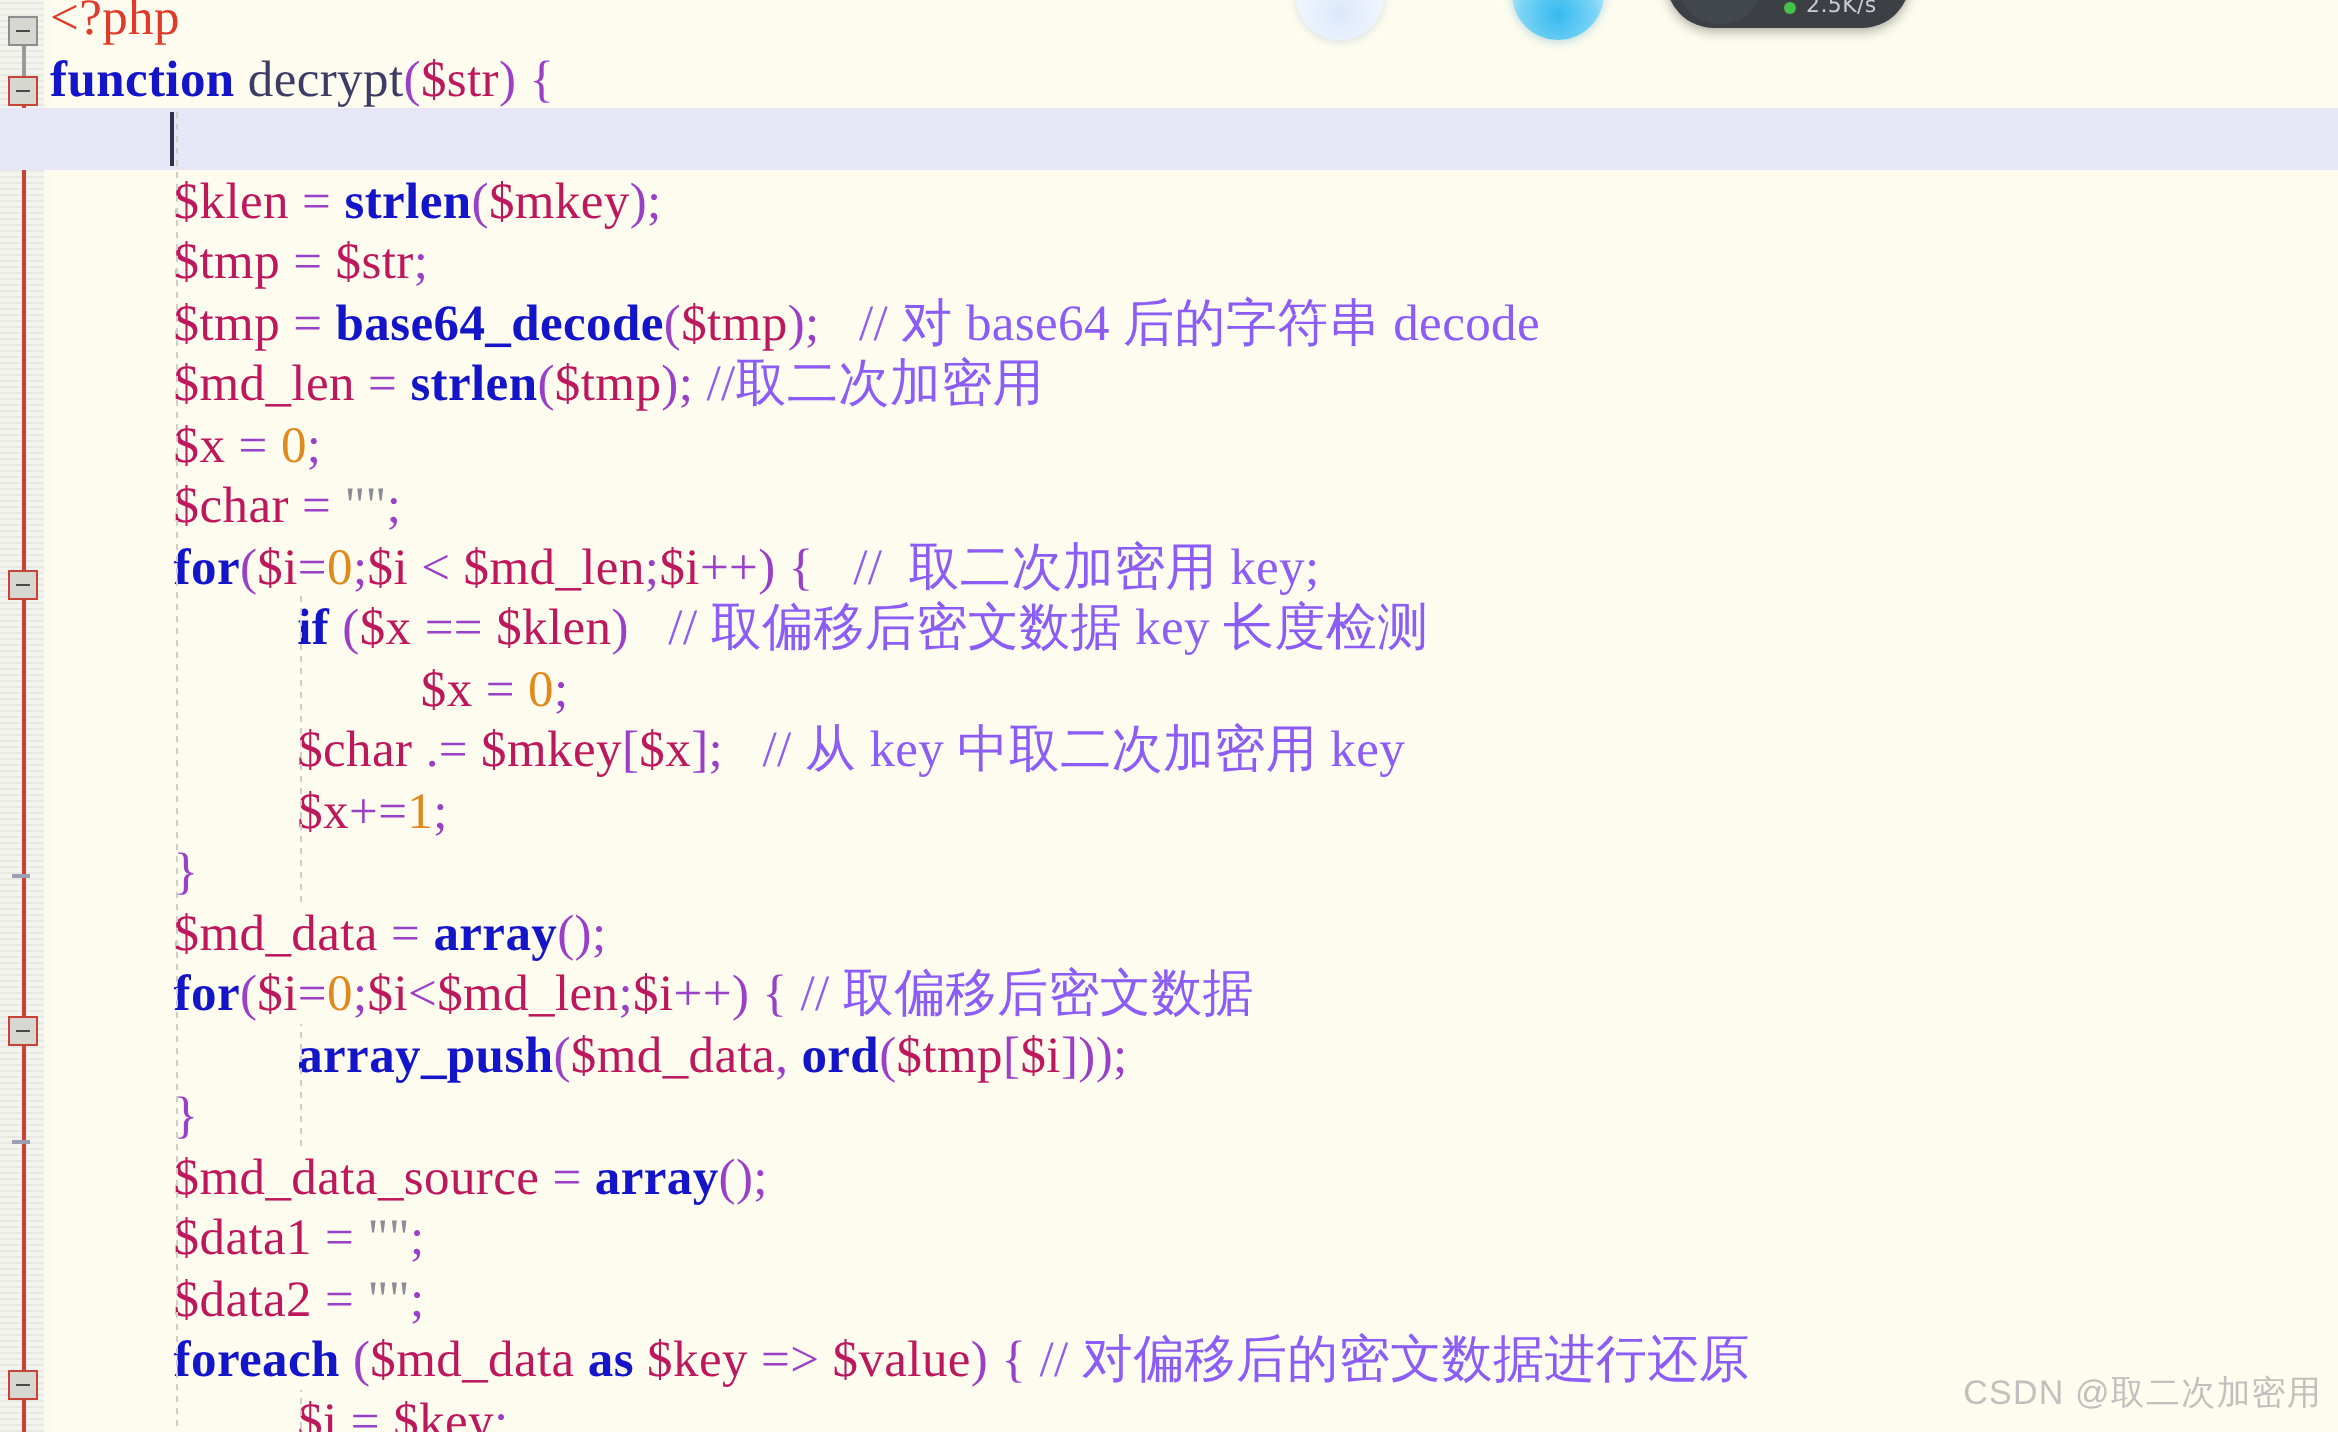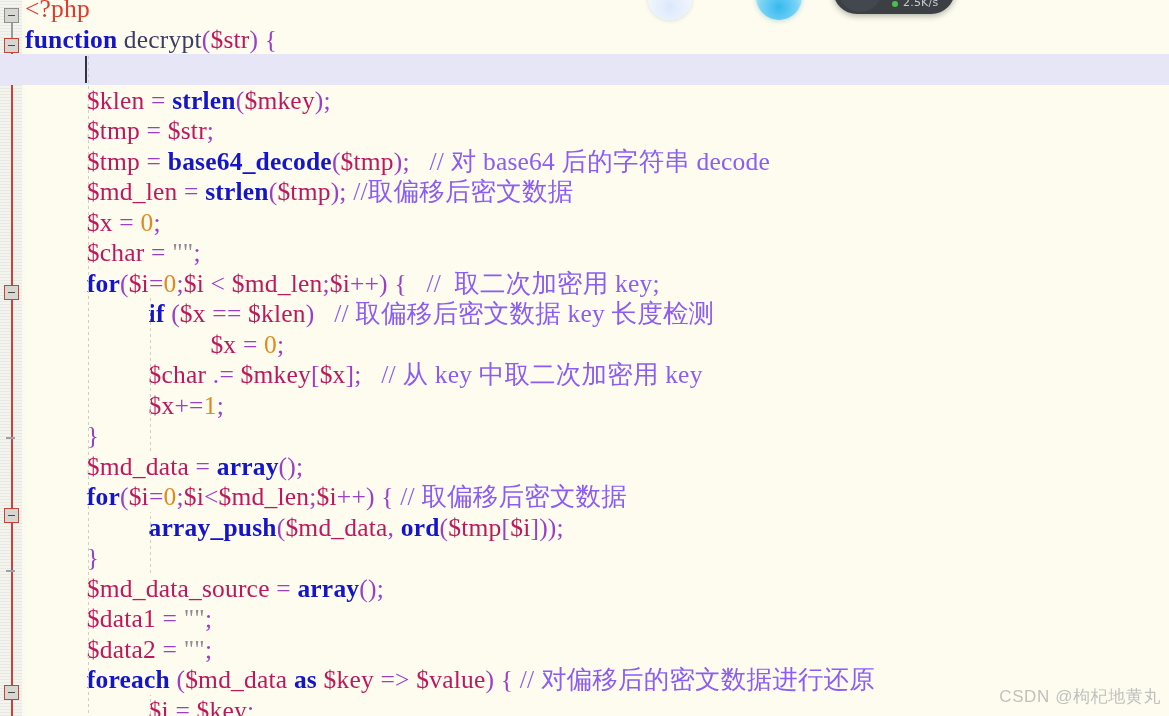--- a/index.html
+++ b/index.html
@@ -220,21 +220,21 @@
         <div class="indent-guide" style="left: 124.6px; top: 511.5px; height: 61px;"></div>
         <div class="indent-guide" style="left: 124.6px; top: 694.5px; height: 61px;"></div>
       </div>
     <div id="lines-layer">
         <div class="line" style="top: -7px; left: 0px;"><span class="tag">&lt;?php</span></div>
         <div class="line" style="top: 23.5px; left: 0px;"><span class="kw">function</span><span class="plain"> decrypt</span><span class="pun">(</span><span class="var">$str</span><span class="pun">)</span><span class="plain"> </span><span class="pun">{</span></div>
         <div class="line" style="top: 54px; left: 61.8px;"><span class="var">$mkey</span><span class="plain"> </span><span class="pun">=</span><span class="plain"> </span><span class="str">"729623334f0aa2784a1599fd374c120d"</span><span class="pun">;</span></div>
         <div class="line" style="top: 84.5px; left: 61.8px;"><span class="var">$klen</span><span class="plain"> </span><span class="pun">=</span><span class="plain"> </span><span class="fn">strlen</span><span class="pun">(</span><span class="var">$mkey</span><span class="pun">);</span></div>
         <div class="line" style="top: 115px; left: 61.8px;"><span class="var">$tmp</span><span class="plain"> </span><span class="pun">=</span><span class="plain"> </span><span class="var">$str</span><span class="pun">;</span></div>
         <div class="line" style="top: 145.5px; left: 61.8px;"><span class="var">$tmp</span><span class="plain"> </span><span class="pun">=</span><span class="plain"> </span><span class="fn">base64_decode</span><span class="pun">(</span><span class="var">$tmp</span><span class="pun">);</span><span class="cmt">   // 对 base64 后的字符串 decode</span></div>
-        <div class="line" style="top: 176px; left: 61.8px;"><span class="var">$md_len</span><span class="plain"> </span><span class="pun">=</span><span class="plain"> </span><span class="fn">strlen</span><span class="pun">(</span><span class="var">$tmp</span><span class="pun">);</span><span class="cmt"> //取偏移后密文数据</span></div>
+        <div class="line" style="top: 176px; left: 61.8px;"><span class="var">$md_len</span><span class="plain"> </span><span class="pun">=</span><span class="plain"> </span><span class="fn">strlen</span><span class="pun">(</span><span class="var">$tmp</span><span class="pun">);</span><span class="cmt"> //取二次加密用</span></div>
         <div class="line" style="top: 206.5px; left: 61.8px;"><span class="var">$x</span><span class="plain"> </span><span class="pun">=</span><span class="plain"> </span><span class="num">0</span><span class="pun">;</span></div>
         <div class="line" style="top: 237px; left: 61.8px;"><span class="var">$char</span><span class="plain"> </span><span class="pun">=</span><span class="plain"> </span><span class="str">""</span><span class="pun">;</span></div>
         <div class="line" style="top: 267.5px; left: 61.8px;"><span class="kw">for</span><span class="pun">(</span><span class="var">$i</span><span class="pun">=</span><span class="num">0</span><span class="pun">;</span><span class="var">$i</span><span class="plain"> </span><span class="pun">&lt;</span><span class="plain"> </span><span class="var">$md_len</span><span class="pun">;</span><span class="var">$i</span><span class="pun">++)</span><span class="plain"> </span><span class="pun">{</span><span class="cmt">   //  取二次加密用 key;</span></div>
         <div class="line" style="top: 298px; left: 123.6px;"><span class="kw">if</span><span class="plain"> </span><span class="pun">(</span><span class="var">$x</span><span class="plain"> </span><span class="pun">==</span><span class="plain"> </span><span class="var">$klen</span><span class="pun">)</span><span class="cmt">   // 取偏移后密文数据 key 长度检测</span></div>
         <div class="line" style="top: 328.5px; left: 185.4px;"><span class="var">$x</span><span class="plain"> </span><span class="pun">=</span><span class="plain"> </span><span class="num">0</span><span class="pun">;</span></div>
         <div class="line" style="top: 359px; left: 123.6px;"><span class="var">$char</span><span class="plain"> </span><span class="pun">.=</span><span class="plain"> </span><span class="var">$mkey</span><span class="pun">[</span><span class="var">$x</span><span class="pun">];</span><span class="cmt">   // 从 key 中取二次加密用 key</span></div>
         <div class="line" style="top: 389.5px; left: 123.6px;"><span class="var">$x</span><span class="pun">+=</span><span class="num">1</span><span class="pun">;</span></div>
         <div class="line" style="top: 420px; left: 61.8px;"><span class="pun">}</span></div>
         <div class="line" style="top: 450.5px; left: 61.8px;"><span class="var">$md_data</span><span class="plain"> </span><span class="pun">=</span><span class="plain"> </span><span class="fn">array</span><span class="pun">();</span></div>
         <div class="line" style="top: 481px; left: 61.8px;"><span class="kw">for</span><span class="pun">(</span><span class="var">$i</span><span class="pun">=</span><span class="num">0</span><span class="pun">;</span><span class="var">$i</span><span class="pun">&lt;</span><span class="var">$md_len</span><span class="pun">;</span><span class="var">$i</span><span class="pun">++)</span><span class="plain"> </span><span class="pun">{</span><span class="cmt"> // 取偏移后密文数据</span></div>
@@ -251,14 +251,14 @@
 
   <div id="overlay-strip">
     <div class="blob-a"></div>
     <div class="blob-b"></div>
     <div class="pill-widget"></div>
     <div class="pill-knob"></div>
     <div class="pill-dot"></div>
     <div class="pill-text">2.5K/s</div>
   </div>
 
-  <div id="watermark">CSDN @枸杞地黄丸</div>
+  <div id="watermark">CSDN @取二次加密用</div>
 </div>
 
 </body></html>

